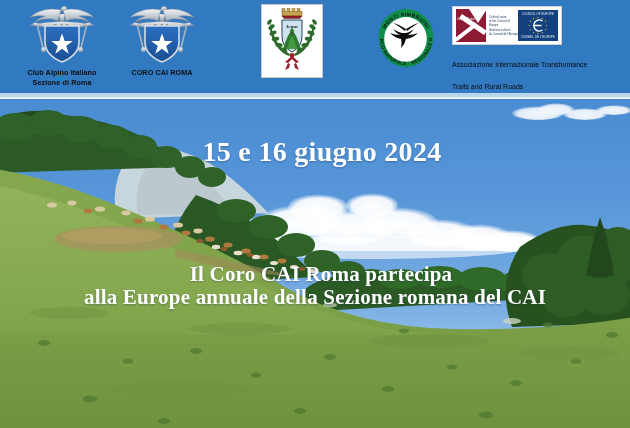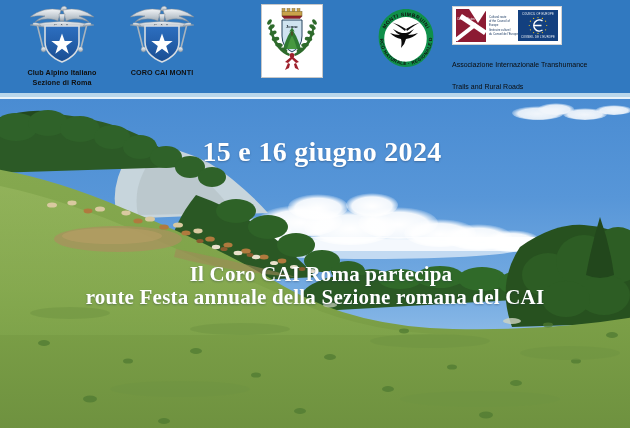--- a/index.html
+++ b/index.html
@@ -289,21 +289,21 @@
         </g>
         <g fill="url(#silv2)" stroke="#8b959e" stroke-width="0.4">
           <path d="M13 19 q6 -1 8 3 q-5 -1 -8 -1 z"></path>
           <path d="M71 19 q-6 -1 -8 3 q5 -1 8 -1 z"></path>
           <circle cx="23.5" cy="45.5" r="2.4"></circle>
           <circle cx="60.5" cy="45.5" r="2.4"></circle>
         </g>
         <path d="M25 22 h34 v16 q0 13 -17 20 q-17 -7 -17 -20 z" fill="url(#shbl2)" stroke="#d8dde2" stroke-width="1.6"></path>
         <path d="M42 29.5 l2.7 7.6 h8 l-6.5 4.8 2.5 7.8 -6.7 -4.9 -6.7 4.9 2.5 -7.8 -6.5 -4.8 h8 z" fill="#ffffff"></path>
       </svg>
-      <div class="logo-caption">CORO CAI MONTI</div>
+      <div class="logo-caption">CORO CAI ROMA</div>
     </div>
 
     <div class="logo-slot" style="left:222px; top:4px; width:140px;">
       <div class="jenne-box">
         <svg width="58" height="70" viewBox="0 0 58 70">
 
           <g>
             <rect x="19" y="6.5" width="20" height="4.5" fill="#c9a24a" stroke="#6f5a22" stroke-width="0.5"></rect>
             <rect x="19" y="3.5" width="3" height="3" fill="#c9a24a" stroke="#6f5a22" stroke-width="0.4"></rect>
             <rect x="24" y="3.5" width="3" height="3" fill="#c9a24a" stroke="#6f5a22" stroke-width="0.4"></rect>
@@ -620,15 +620,15 @@
   </div>
 
   <div class="poster-text date-line">
     <span class="date-line-inner">15 e 16 giugno 2024</span>
   </div>
 
   <div class="poster-text headline-1">
     <span class="headline-1-inner">Il Coro CAI Roma partecipa</span>
   </div>
 
-  <div class="poster-text headline-2">route Festa annuale della Sezione romana del CAI</div>
+  <div class="poster-text headline-2">alla Europe annuale della Sezione romana del CAI</div>
 
 </div>
 
 </body></html>

